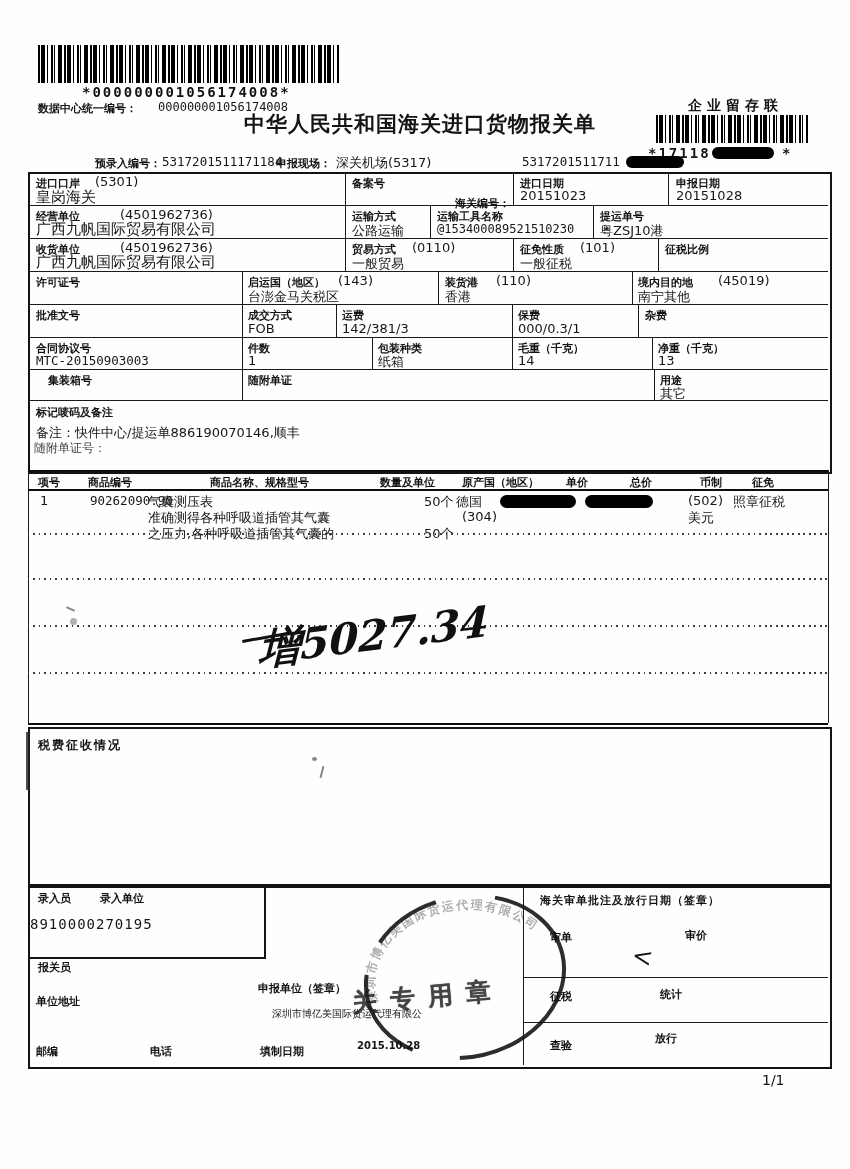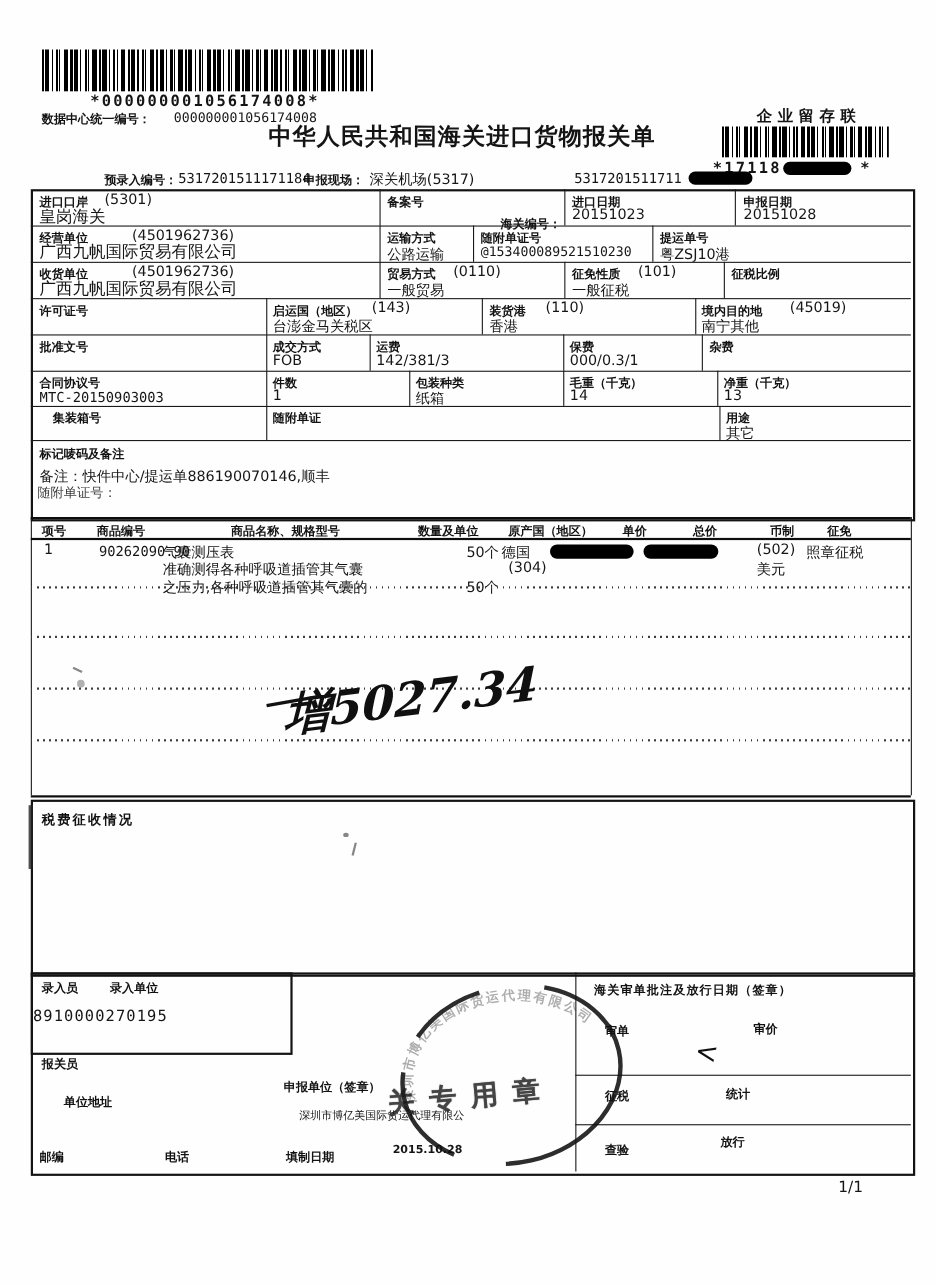--- a/index.html
+++ b/index.html
@@ -81,21 +81,21 @@
   <div class="val" style="left:676px;top:188px;">20151028</div>
 
   <div class="vline" style="left:345px;top:205px;height:33px;"></div>
   <div class="vline" style="left:430px;top:205px;height:33px;"></div>
   <div class="vline" style="left:593px;top:205px;height:33px;"></div>
   <div class="lbl" style="left:36px;top:209px;">经营单位</div>
   <div class="val" style="left:120px;top:207px;">(4501962736)</div>
   <div class="val big" style="left:36px;top:220px;">广西九帆国际贸易有限公司</div>
   <div class="lbl" style="left:352px;top:209px;">运输方式</div>
   <div class="val" style="left:352px;top:222px;">公路运输</div>
-  <div class="lbl" style="left:437px;top:209px;">随附单证号</div>
+  <div class="lbl" style="left:437px;top:209px;">运输工具名称</div>
   <div class="val num" style="left:437px;top:222px;font-size:12px;">@153400089521510230</div>
   <div class="lbl" style="left:600px;top:209px;">提运单号</div>
   <div class="val" style="left:600px;top:222px;">粤ZSJ10港</div>
 
   <div class="vline" style="left:345px;top:238px;height:33px;"></div>
   <div class="vline" style="left:513px;top:238px;height:33px;"></div>
   <div class="vline" style="left:658px;top:238px;height:33px;"></div>
   <div class="lbl" style="left:36px;top:242px;">收货单位</div>
   <div class="val" style="left:120px;top:240px;">(4501962736)</div>
   <div class="val big" style="left:36px;top:253px;">广西九帆国际贸易有限公司</div>
@@ -213,21 +213,21 @@
   <div class="hline" style="left:523px;top:977px;width:305px;"></div>
   <div class="hline" style="left:523px;top:1022px;width:305px;"></div>
 
   <div class="lbl" style="left:38px;top:891px;">录入员</div>
   <div class="lbl" style="left:100px;top:891px;">录入单位</div>
   <div class="val num" style="left:30px;top:916px;font-size:14px;letter-spacing:1px;">8910000270195</div>
 
   <div class="lbl" style="left:540px;top:893px;letter-spacing:1px;">海关审单批注及放行日期（签章）</div>
 
   <div class="lbl" style="left:38px;top:960px;">报关员</div>
-  <div class="lbl" style="left:36px;top:994px;margin-left:22px;">单位地址</div>
+  <div class="lbl" style="left:36px;top:994px;">单位地址</div>
 
   <div class="lbl" style="left:550px;top:930px;">审单</div>
   <div class="lbl" style="left:685px;top:928px;">审价</div>
   <div class="hw" style="left:632px;top:942px;font-size:25px;transform:rotate(12deg);">&lt;</div>
 
   <div class="lbl" style="left:550px;top:989px;">征税</div>
   <div class="lbl" style="left:660px;top:987px;">统计</div>
   <div class="lbl" style="left:550px;top:1038px;">查验</div>
   <div class="lbl" style="left:655px;top:1031px;">放行</div>
 

